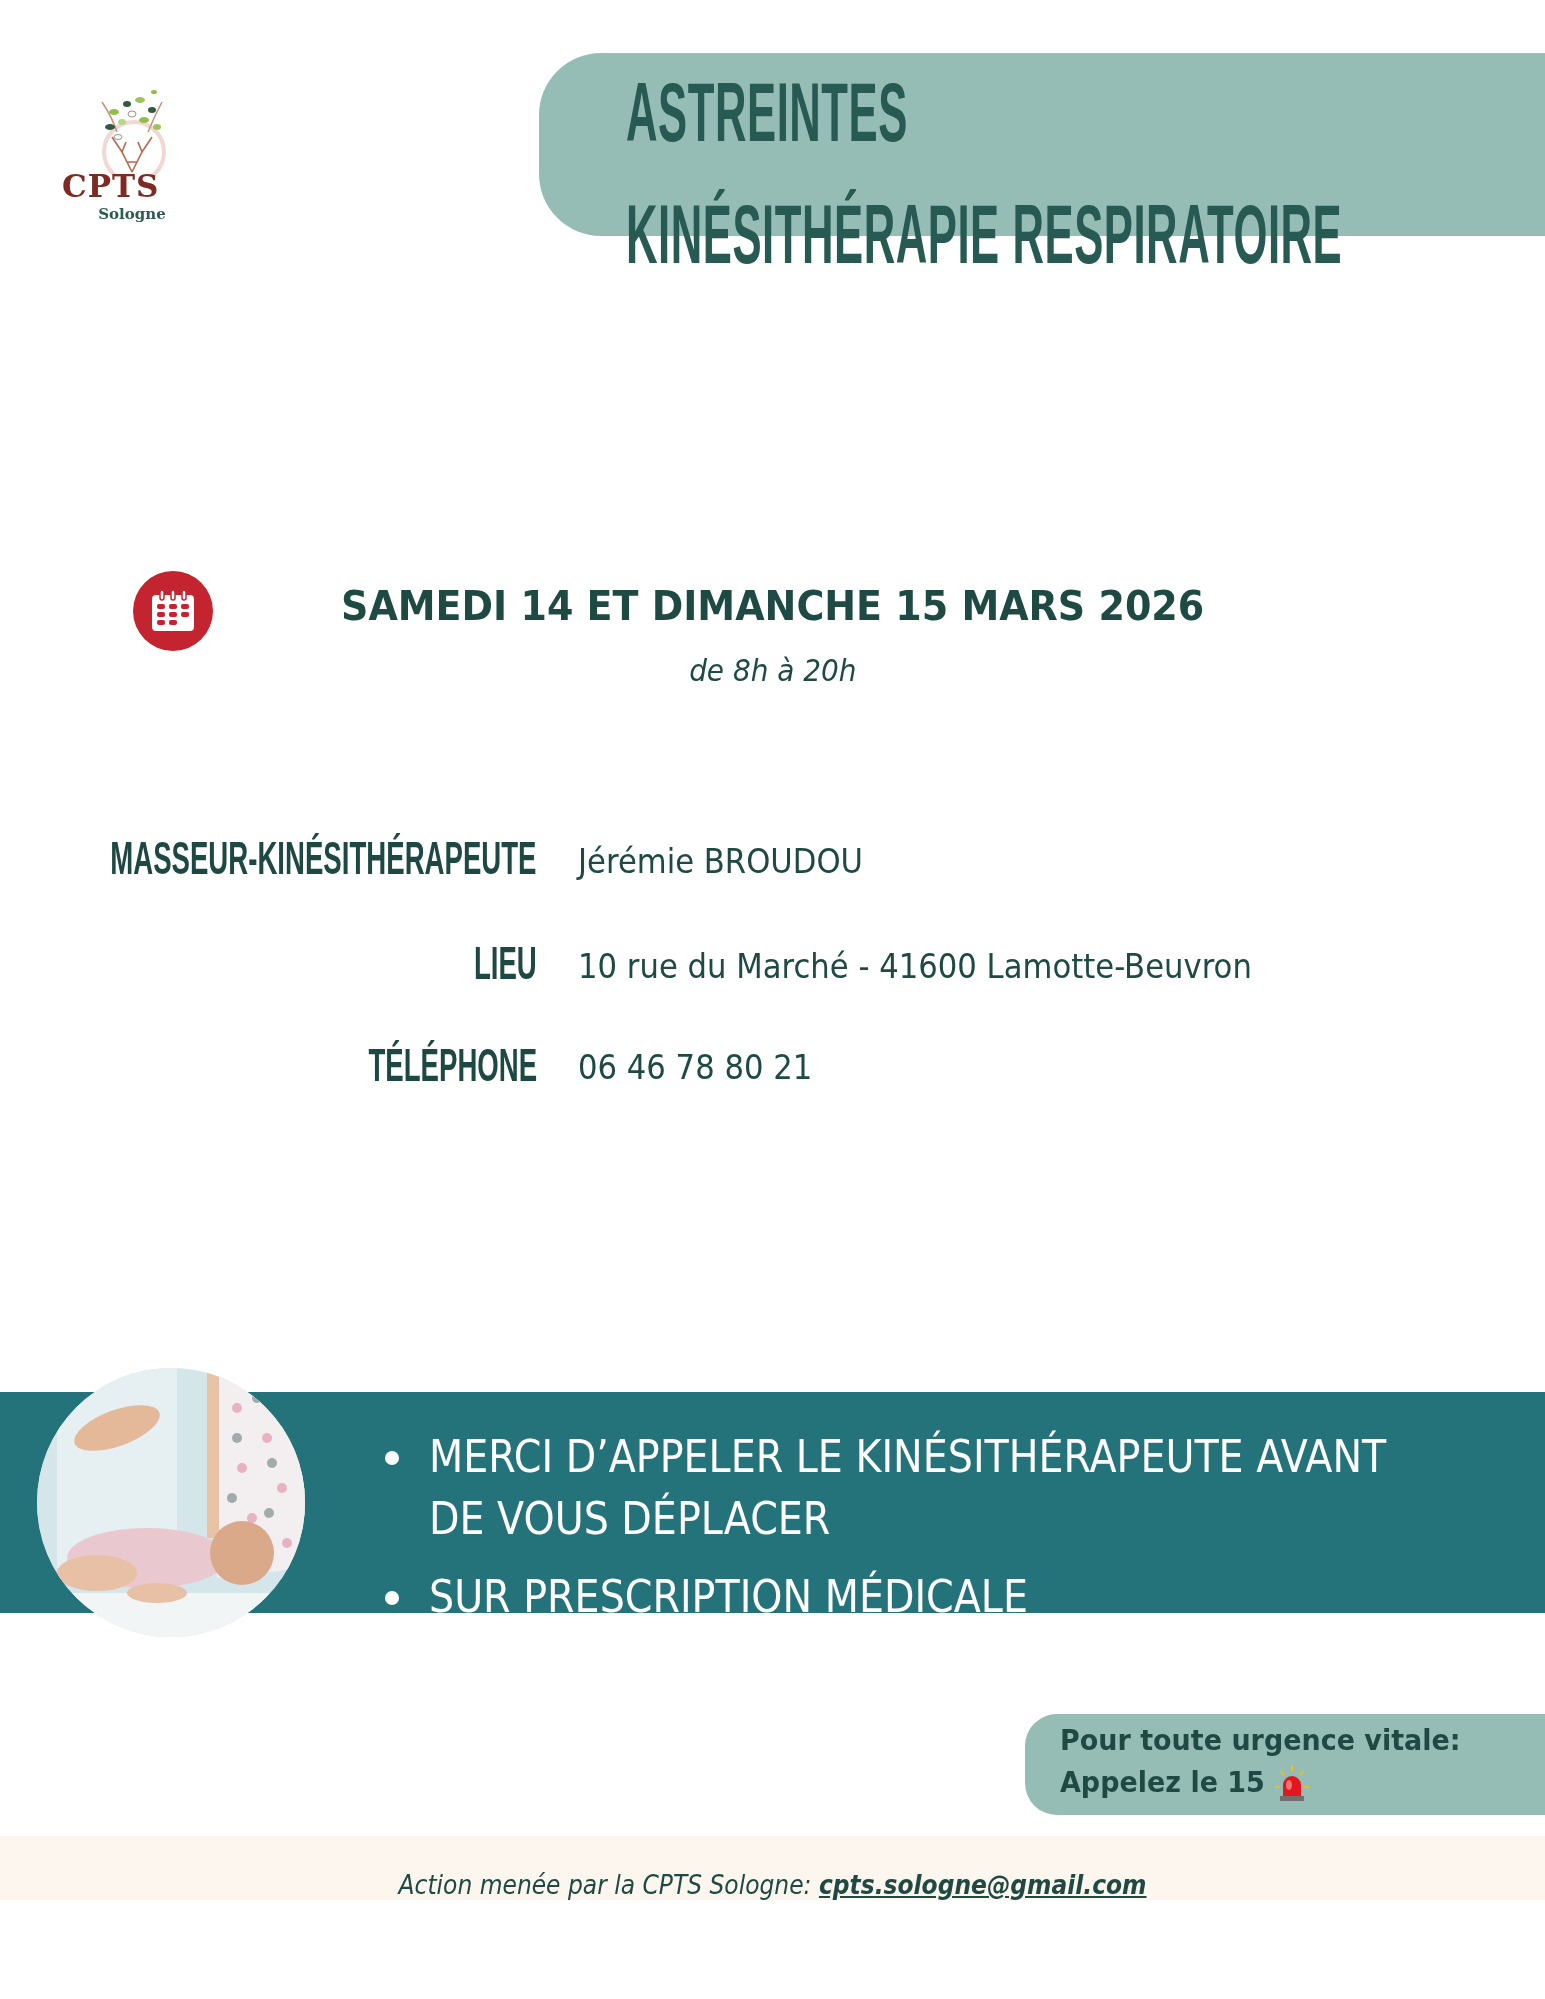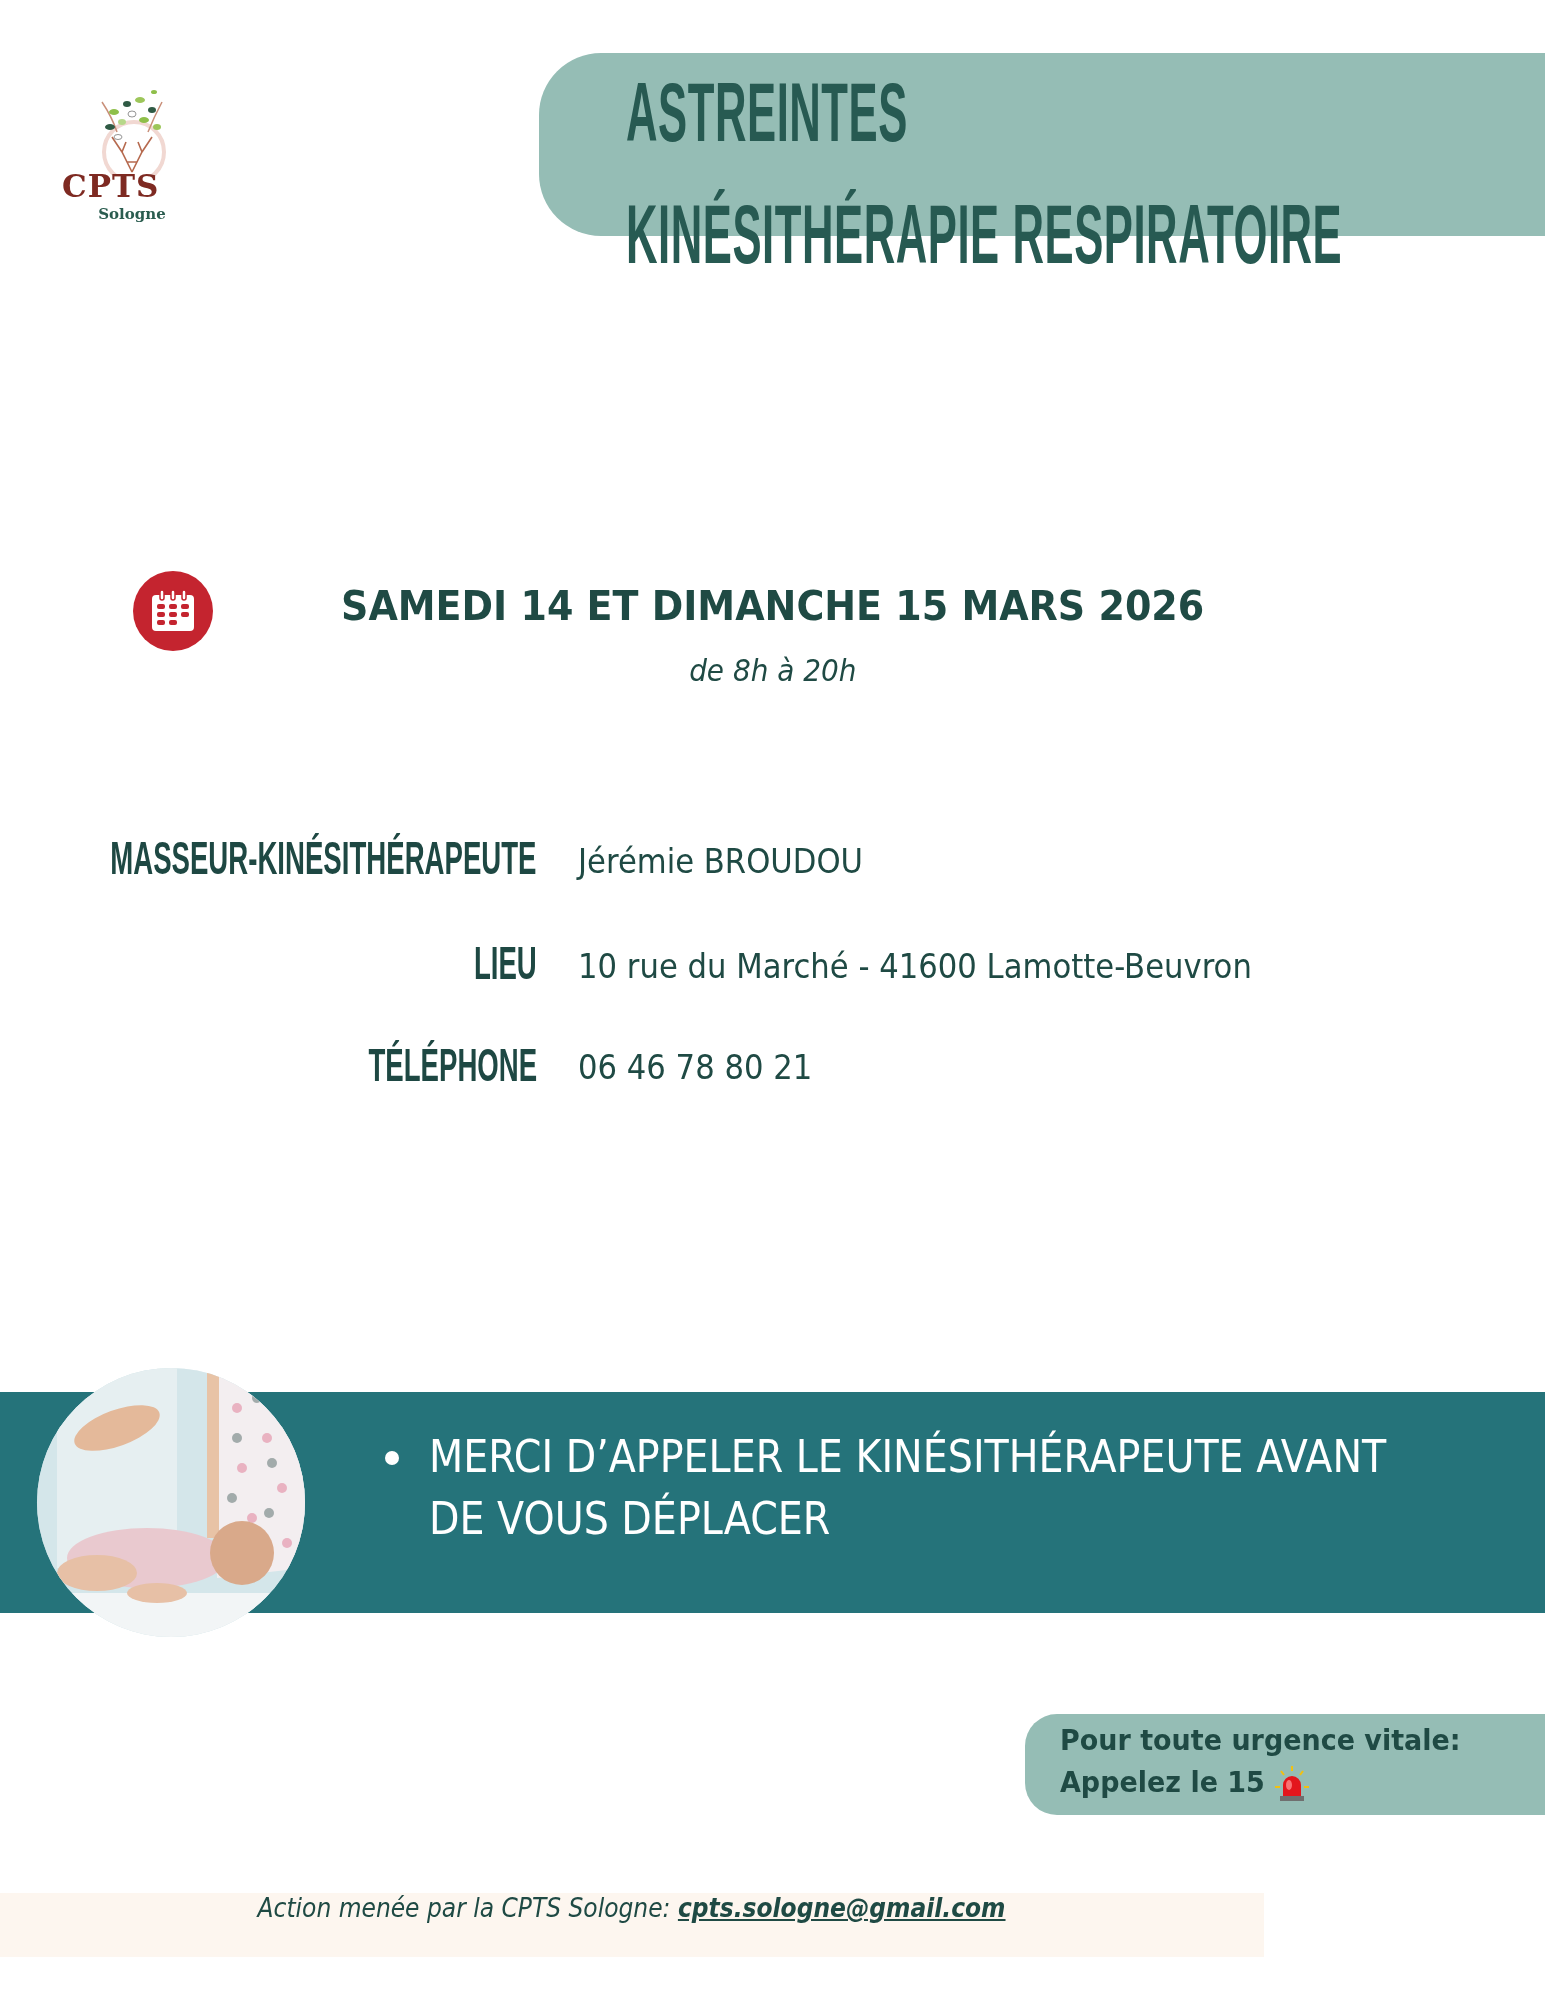--- a/index.html
+++ b/index.html
@@ -50,22 +50,22 @@
   .bullets li .txt { display:inline-block; transform-origin:left top; transform:scaleX(0.9); }
 
   
   .urgent-box { left:1025px; top:1714px; width:596px; height:101px; background:#95bdb5;
                 border-radius:32px 0 0 32px; }
   .urgent-l { position:absolute; left:35px; font-family:"DejaVu Sans", sans-serif; font-weight:bold;
               font-size:29px; color:#1f4a44; white-space:nowrap; transform-origin:left top; transform:scaleX(0.93); }
   .siren { position:absolute; left:250px; top:52px; width:34px; height:36px; }
 
   
-  .footer { left:0; top:1893px; width:1264px; height:64px; background:#fdf6ef; display:flex;
-            align-items:flex-start; justify-content:center; }
+  .footer { left:0; top:1836px; width:1545px; height:64px; background:#fdf6ef; display:flex;
+            align-items:flex-end; justify-content:center; }
   .footer-inner { font-family:"DejaVu Sans", sans-serif; font-style:italic; font-size:26px; color:#1f4a44;
                   white-space:nowrap; transform:scaleX(0.9); }
   .footer-link { font-weight:bold; text-decoration:underline; color:#1f4a44; }
 </style>
 </head>
 <body>
 
 <div class="abs logo">
   <svg class="logo-tree" viewBox="0 0 100 95">
     <circle cx="52" cy="70" r="30" fill="none" stroke="#f1d8d2" stroke-width="4"></circle>
@@ -151,20 +151,24 @@
     <circle cx="205" cy="185" r="32" fill="#d9a98a"></circle>
     <ellipse cx="60" cy="205" rx="40" ry="18" fill="#e7c0a6"></ellipse>
     <ellipse cx="120" cy="225" rx="30" ry="10" fill="#e7c0a6"></ellipse>
   </svg>
 </div>
 <ul class="abs bullets">
   <li>
     <span class="dot"></span>
     <span class="txt"><span>MERCI D’APPELER LE KINÉSITHÉRAPEUTE AVANT</span><br><span>DE VOUS DÉPLACER</span></span>
   </li>
+  <li>
+    <span class="dot"></span>
+    <span class="txt">SUR PRESCRIPTION MÉDICALE</span>
+  </li>
 </ul>
 
 <div class="abs urgent-box">
   <div class="urgent-l" style="top:9px">Pour toute urgence vitale:</div>
   <div class="urgent-l" style="top:51px">Appelez le 15</div>
   <svg class="siren" viewBox="0 0 34 36">
     <line x1="17" y1="0" x2="17" y2="5" stroke="#f2c10f" stroke-width="2"></line>
     <line x1="6" y1="5" x2="9" y2="9" stroke="#f2c10f" stroke-width="2"></line>
     <line x1="28" y1="5" x2="25" y2="9" stroke="#f2c10f" stroke-width="2"></line>
     <line x1="0" y1="21" x2="5" y2="21" stroke="#f2c10f" stroke-width="2"></line>

